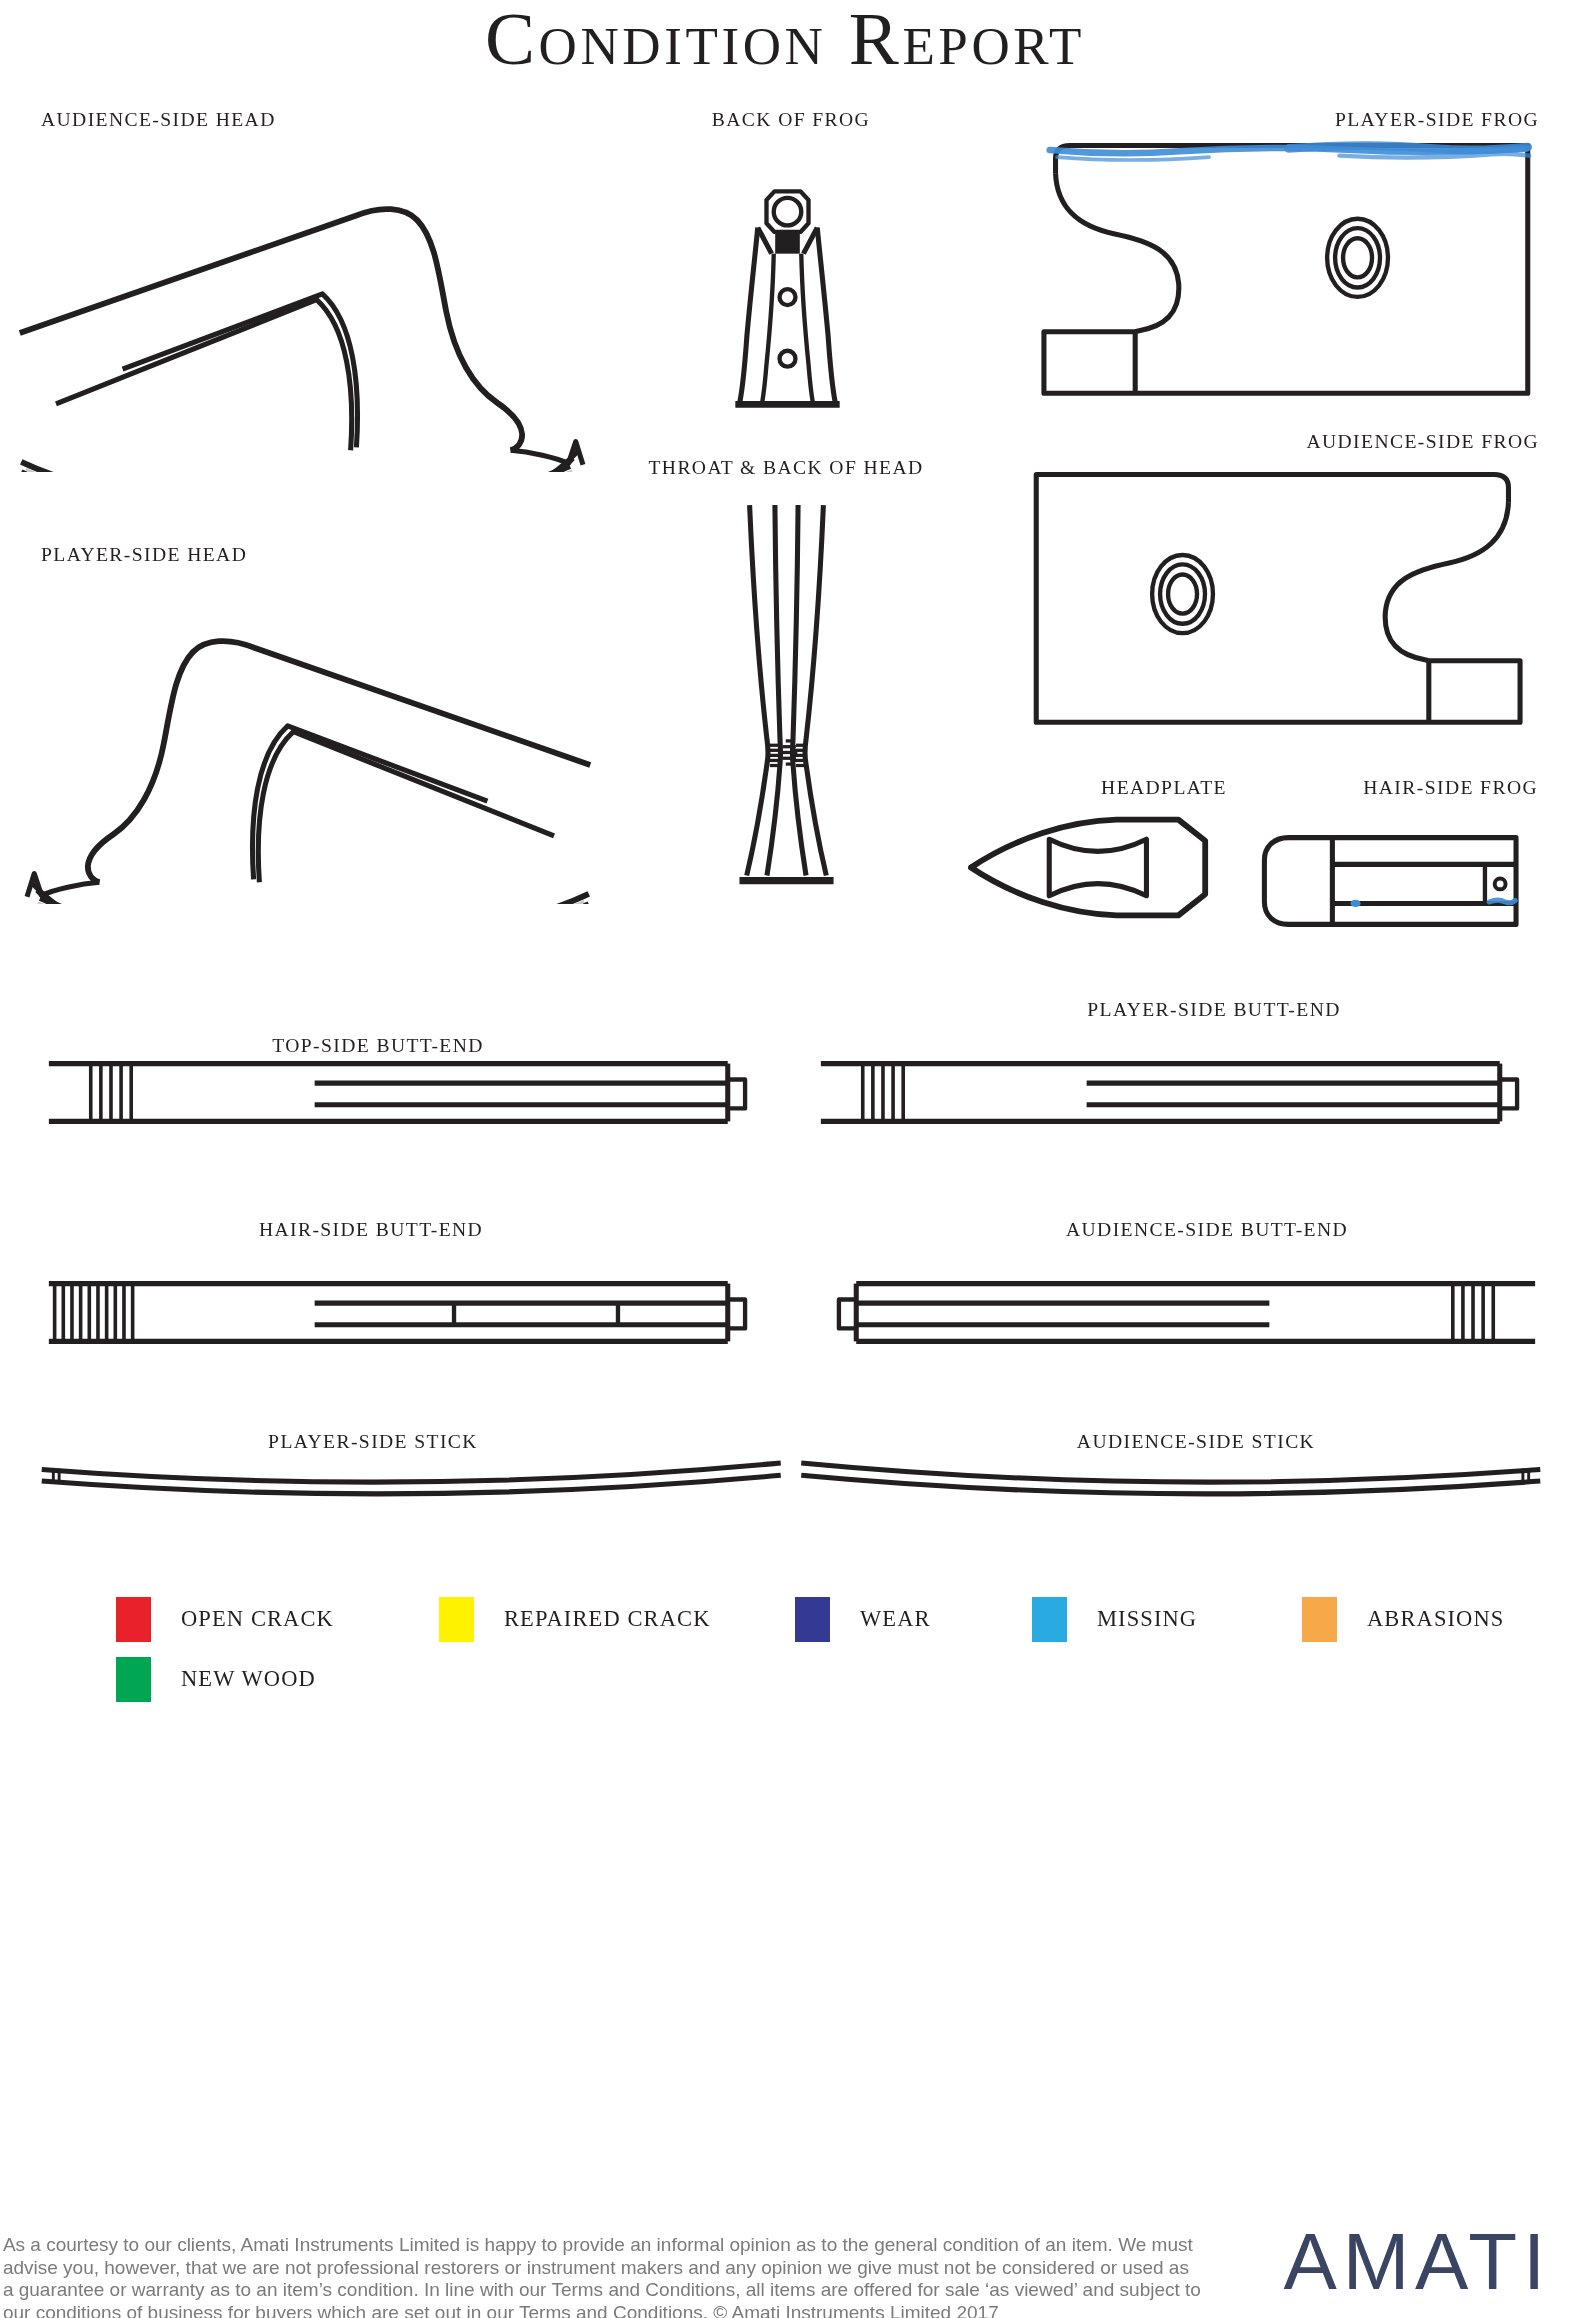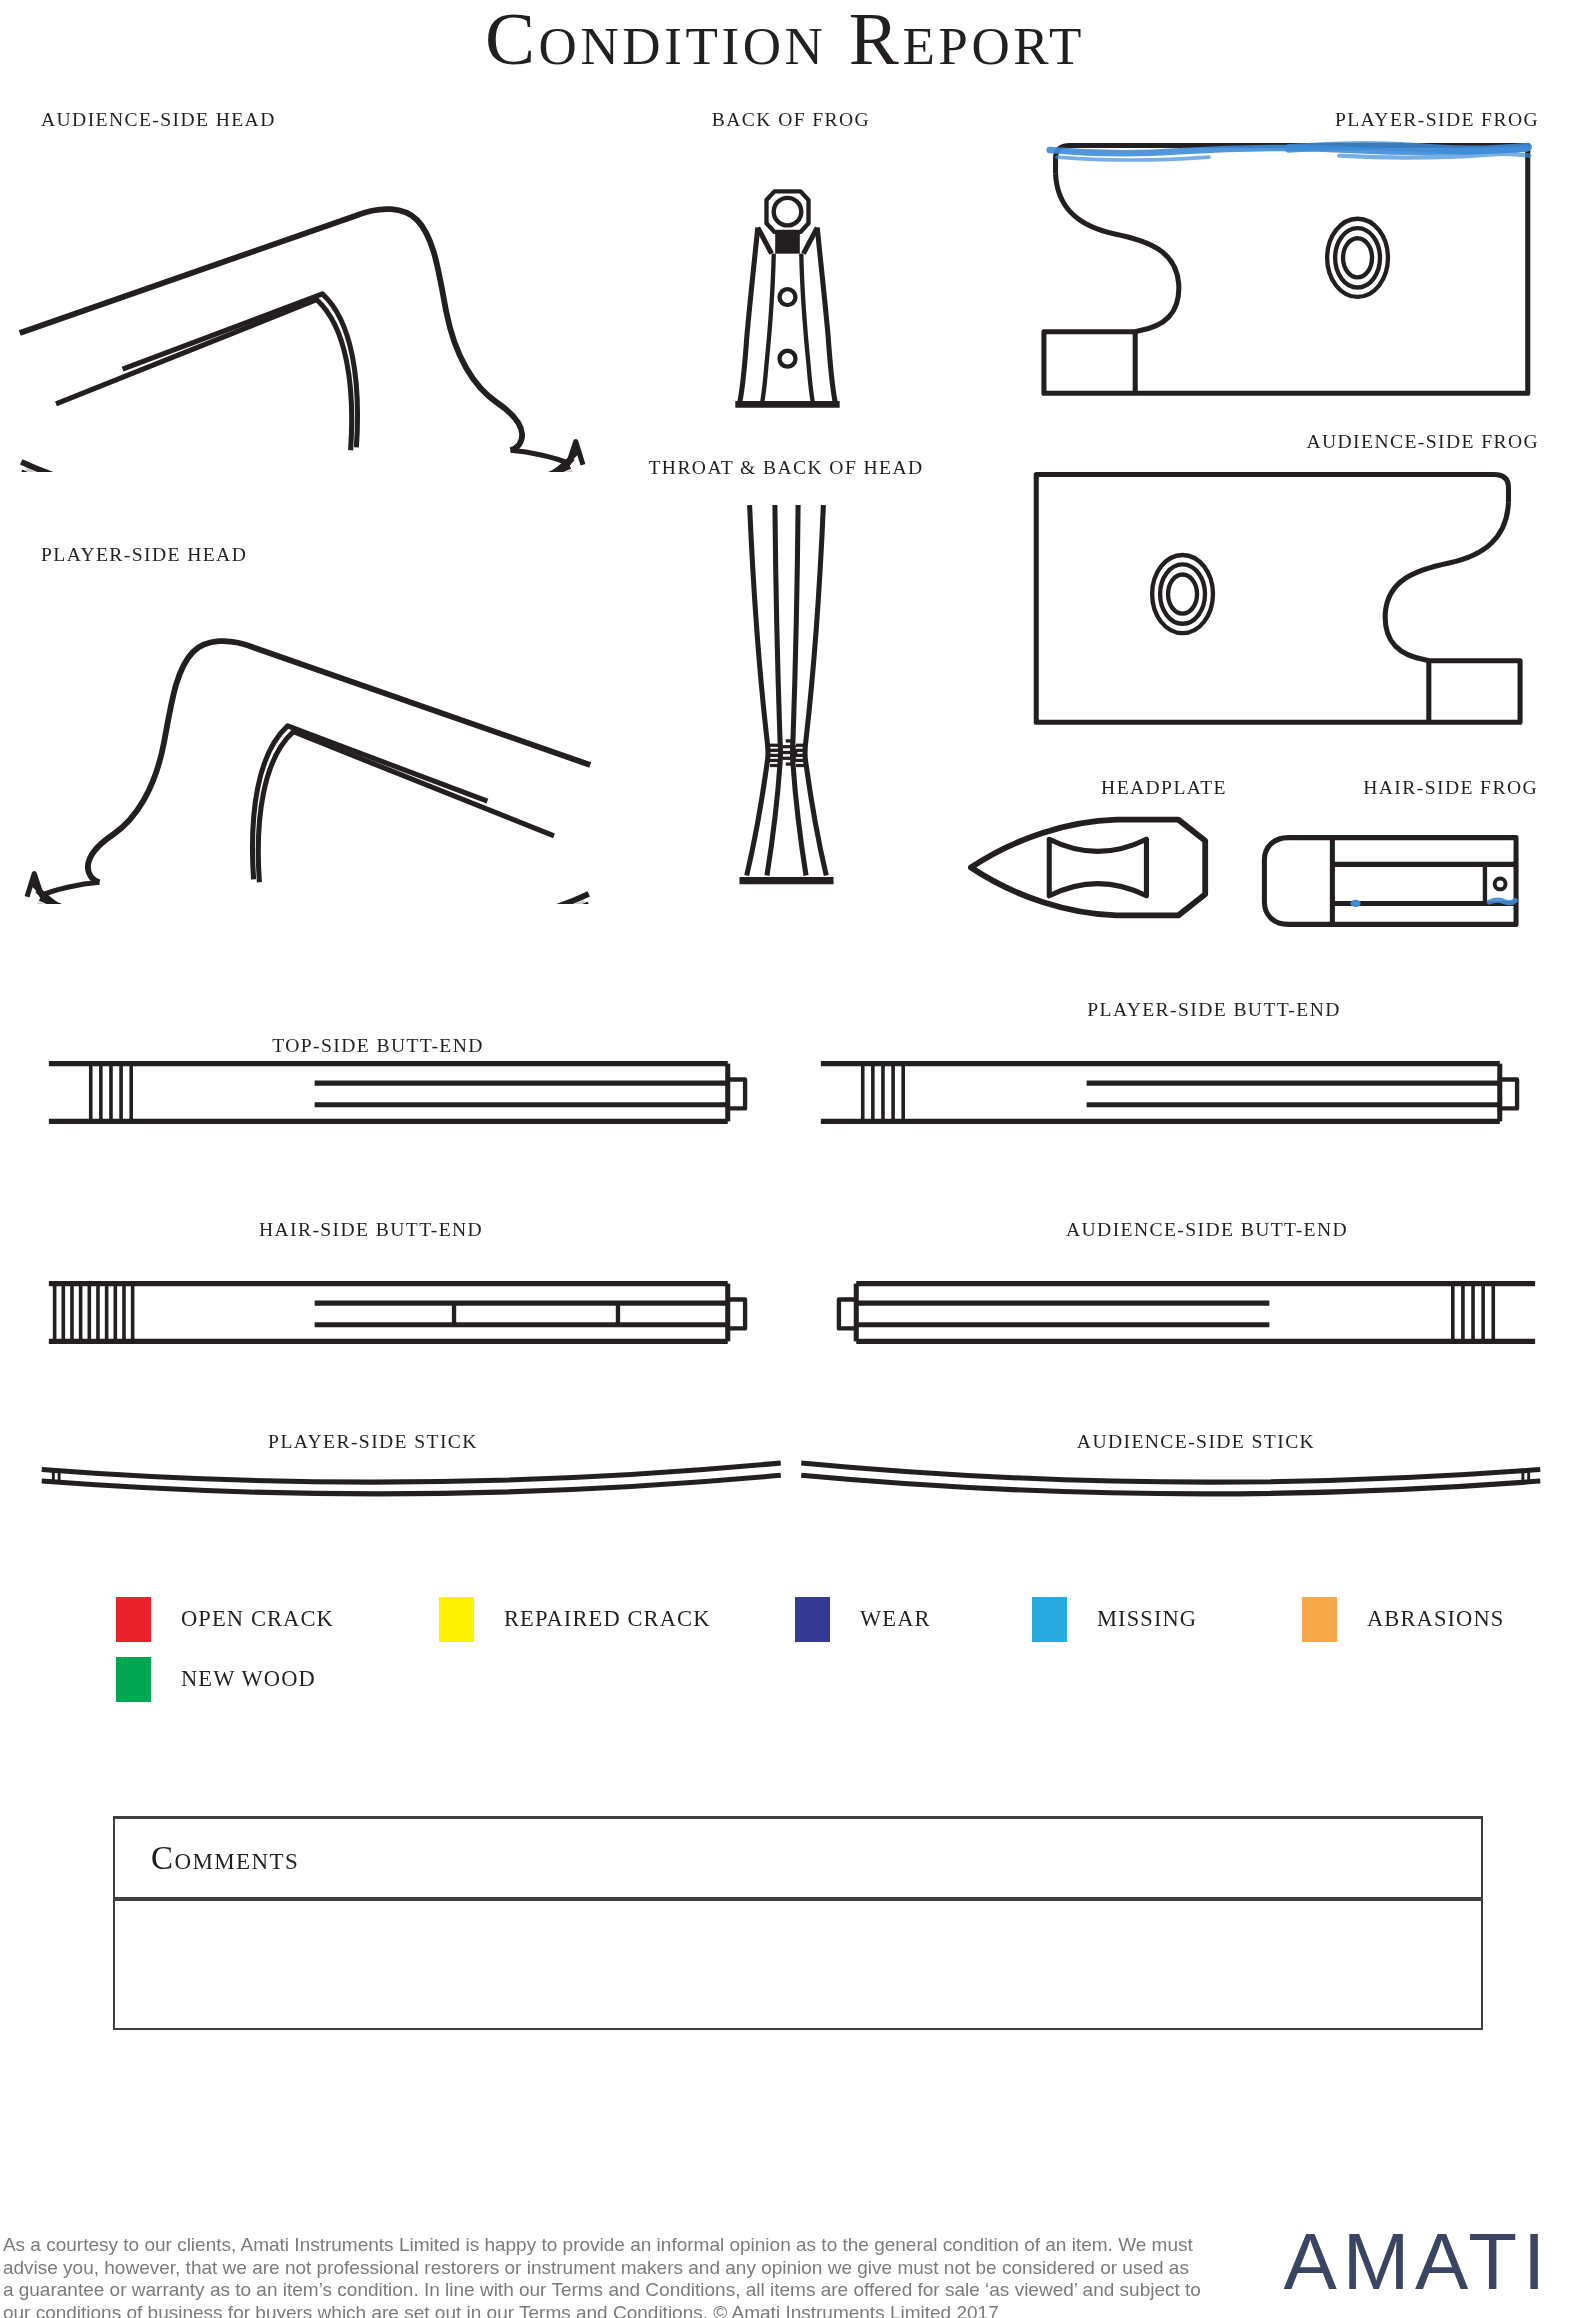--- a/index.html
+++ b/index.html
@@ -266,25 +266,20 @@
   </div>
   <div class="legend-item" style="left:1302px;top:1595px;">
     <div class="swatch" style="background-color: rgb(247, 168, 72);"></div>
     <div class="legend-label">ABRASIONS</div>
   </div>
   <div class="legend-item" style="left:116px;top:1655px;">
     <div class="swatch" style="background-color: rgb(0, 166, 81);"></div>
     <div class="legend-label">NEW WOOD</div>
   </div>
 
-  <div class="abs comments-box" style="left:113px;top:1816px;width:1366px;height:209px;">
-    <div class="comments-head">Comments</div>
-    <div class="comments-divider"></div>
-    <div class="comments-body"></div>
-  </div>
 
   <div class="abs disclaimer" style="left:2.9px;top:2234px;">
     <div>As a courtesy to our clients, Amati Instruments Limited is happy to provide an informal opinion as to the general condition of an item. We must</div>
     <div>advise you, however, that we are not professional restorers or instrument makers and any opinion we give must not be considered or used as</div>
     <div>a guarantee or warranty as to an item’s condition. In line with our Terms and Conditions, all items are offered for sale ‘as viewed’ and subject to</div>
     <div>our conditions of business for buyers which are set out in our Terms and Conditions. © Amati Instruments Limited 2017</div>
   </div>
 
   <div class="abs logo" style="right: 19px; top: 2216px; color: rgb(57, 69, 98);">AMATI</div>
 

